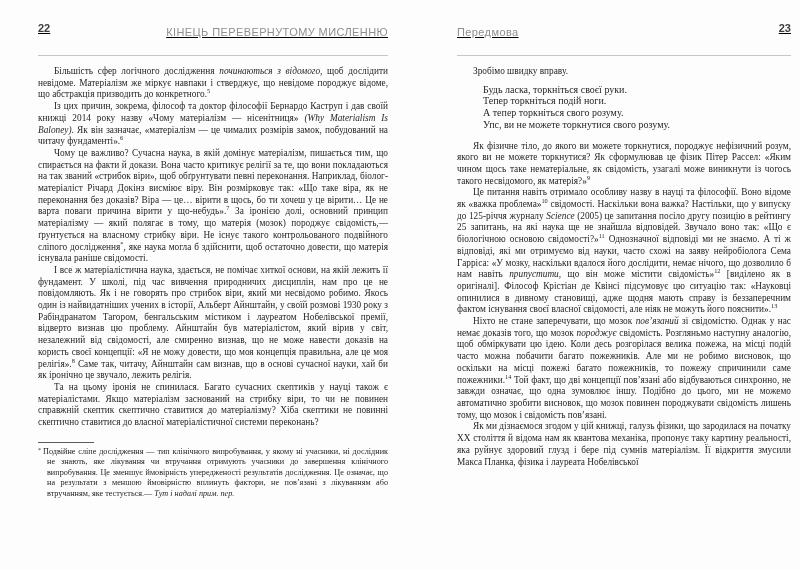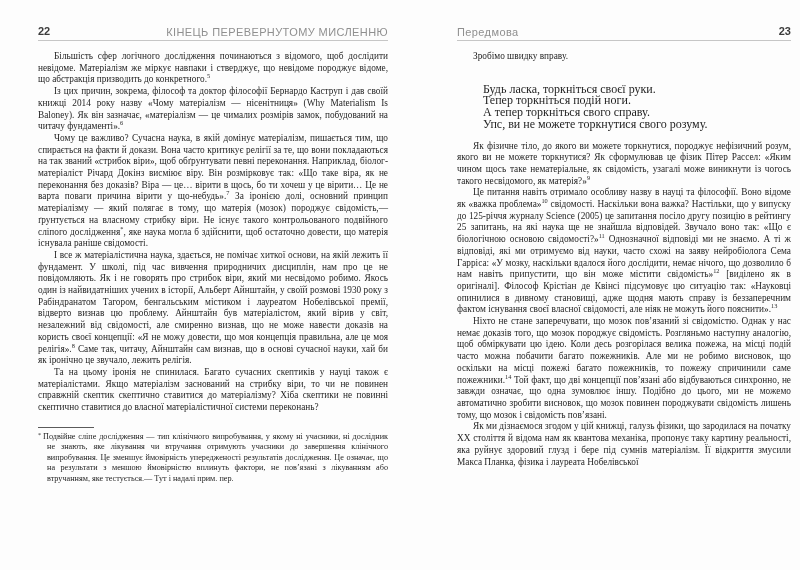--- a/index.html
+++ b/index.html
@@ -8,45 +8,45 @@
     background:#fdfdfd;
     position:relative;
     overflow:hidden;
     font-family:"Liberation Serif",serif;
   }
   .page{position:absolute;top:22px;}
   .page.left{left:38px;width:350px;}
   .page.right{left:457px;width:334px;}
 
   .pagehead{
-    display:flex;justify-content:space-between;align-items:flex-end;
-    border-bottom:1px solid #c6c6c6;padding-bottom:3px;height:15px;
+    display:flex;justify-content:space-between;
+    border-bottom:1px solid #c6c6c6;padding-bottom:18px;height:15px;text-decoration:underline;
   }
   .pagenum{
     font-family:"Liberation Sans",sans-serif;
     font-size:11px;font-weight:600;color:#3c3c3c;
   }
   .runtitle{
     font-family:"Liberation Sans",sans-serif;
     font-size:11px;color:#8f8f8f;letter-spacing:.4px;
     align-self:center;padding-top:4px;
   }
 
   .body{
     margin-top:10px;
     text-align:justify;
     font-size:9.3px;line-height:11.7px;color:#1f1f1f;
   }
   .body p{margin:0;text-indent:16px;}
-  .it{}
+  .it{font-style:italic;}
   sup{font-size:6.3px;line-height:0;vertical-align:super;}
 
   .exercise{
-    margin:21px 0 6px 26px;
-    font-size:12px;line-height:11.7px;color:#1f1f1f;
+    margin:6px 0 6px 26px;
+    font-size:10px;line-height:11.7px;color:#1f1f1f;
   }
   .exercise div{margin:0;}
 
   .fnrule{width:56px;border-top:1px solid #5a5a5a;margin-top:13px;}
   .footnote{
     margin-top:4px;
     font-size:8.2px;line-height:10.5px;color:#242424;
     text-align:justify;
   }
   .footnote p{margin:0;padding-left:9px;text-indent:-9px;}
@@ -79,21 +79,21 @@
     <header class="pagehead">
       <span class="runtitle">Передмова</span>
       <span class="pagenum">23</span>
     </header>
     <div class="body">
         <p><span>Зробімо швидку вправу.</span></p>
       </div>
     <div class="exercise">
         <div>Будь ласка, торкніться своєї руки.</div>
         <div>Тепер торкніться подій ноги.</div>
-        <div>А тепер торкніться свого справу.</div>
+        <div>А тепер торкніться свого розуму.</div>
         <div>Упс, ви не можете торкнутися свого розуму.</div>
       </div>
     <div class="body">
         <p><span>Як фізичне тіло, до якого ви можете торкнутися, породжує нефізичний розум, якого ви не можете торкнутися? Як сформулював це фізик Пітер Рассел: «Яким чином щось таке нематеріальне, як свідомість, узагалі може виникнути із чогось такого несвідомого, як матерія?»</span><sup>9</sup></p>
         <p><span>Це питання навіть отримало особливу назву в науці та філософії. Воно відоме як «важка проблема»</span><sup>10</sup><span> свідомості. Наскільки вона важка? Настільки, що у випуску до 125-річчя журналу </span><span class="it">Science</span><span> (2005) це запитання посіло другу позицію в рейтингу 25 запитань, на які наука ще не знайшла відповідей. Звучало воно так: «Що є біологічною основою свідомості?»</span><sup>11</sup><span> Однозначної відповіді ми не знаємо. А ті ж відповіді, які ми отримуємо від науки, часто схожі на заяву нейробіолога Сема Гарріса: «У мозку, наскільки вдалося його дослідити, немає нічого, що дозволило б нам навіть </span><span class="it">припустити</span><span>, що він може містити свідомість»</span><sup>12</sup><span> [виділено як в оригіналі]. Філософ Крістіан де Квінсі підсумовує цю ситуацію так: «Науковці опинилися в дивному становищі, адже щодня мають справу із беззаперечним фактом існування своєї власної свідомості, але ніяк не можуть його пояснити».</span><sup>13</sup></p>
         <p><span>Ніхто не стане заперечувати, що мозок </span><span class="it">пов’язаний</span><span> зі свідомістю. Однак у нас немає доказів того, що мозок </span><span class="it">породжує</span><span> свідомість. Розгляньмо наступну аналогію, щоб обміркувати цю ідею. Коли десь розгорілася велика пожежа, на місці подій часто можна побачити багато пожежників. Але ми не робимо висновок, що оскільки на місці пожежі багато пожежників, то пожежу спричинили саме пожежники.</span><sup>14</sup><span> Той факт, що дві концепції пов’язані або відбуваються синхронно, не завжди означає, що одна зумовлює іншу. Подібно до цього, ми не можемо автоматично зробити висновок, що мозок повинен породжувати свідомість лишень тому, що мозок і свідомість пов’язані.</span></p>
         <p><span>Як ми дізнаємося згодом у цій книжці, галузь фізики, що зародилася на початку XX століття й відома нам як квантова механіка, пропонує таку картину реальності, яка руйнує здоровий глузд і бере під сумнів матеріалізм. Її відкриття змусили Макса Планка, фізика і лауреата Нобелівської</span></p>
       </div>
   </section>
 

